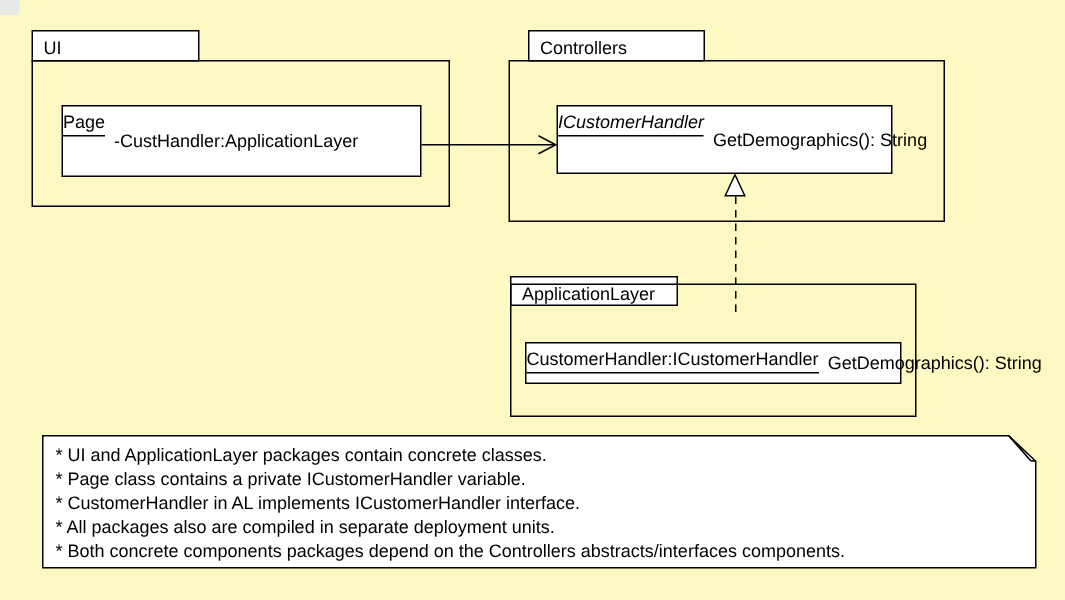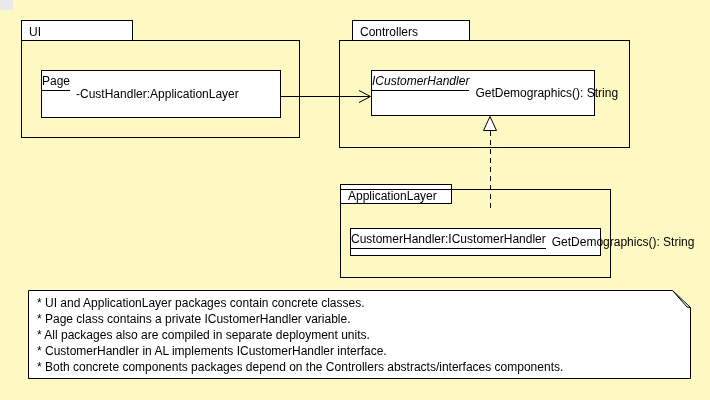--- a/index.html
+++ b/index.html
@@ -106,18 +106,18 @@
 
     <g>
       <polygon points="28.5,290.5 672.5,290.5 690.5,307.5 690.5,378.5 28.5,378.5" fill="#ffffff" stroke="#000" stroke-width="1"></polygon>
       <polyline points="672.5,290.5 687,307 690.5,307.5" fill="none" stroke="#000" stroke-width="1"></polyline>
     </g>
   </svg>
 
   <div class="abs note-text">
     <div>* UI and ApplicationLayer packages contain concrete classes.</div>
     <div>* Page class contains a private ICustomerHandler variable.</div>
+    <div>* CustomerHandler in AL implements ICustomerHandler interface.</div>
     <div>* All packages also are compiled in separate deployment units.</div>
-    <div>* CustomerHandler in AL implements ICustomerHandler interface.</div>
     <div>* Both concrete components packages depend on the Controllers abstracts/interfaces components.</div>
   </div>
 
 </div>
 
 </body></html>

